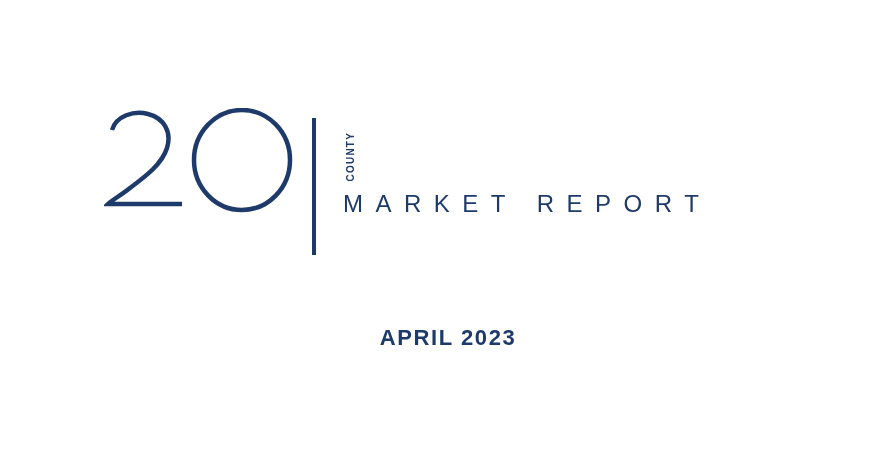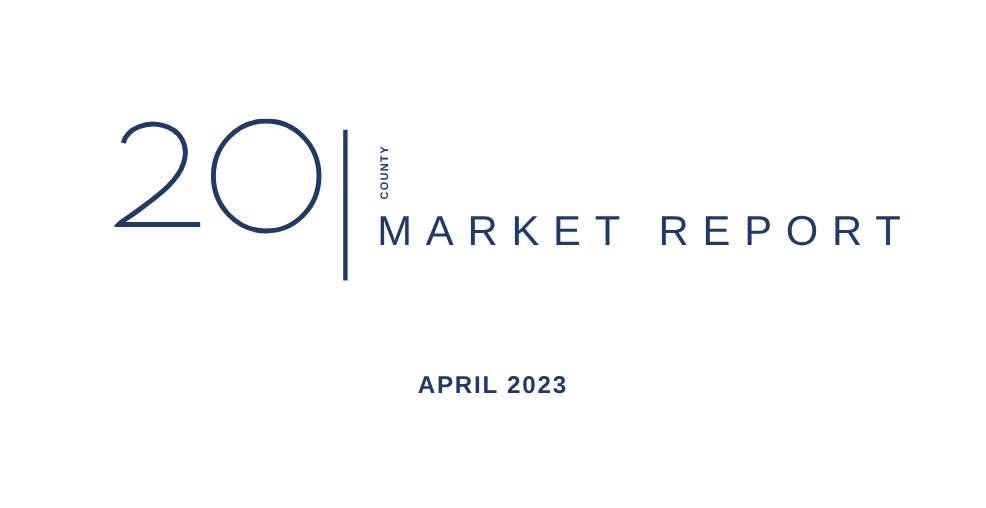--- a/index.html
+++ b/index.html
@@ -100,21 +100,21 @@
     writing-mode: vertical-rl;
     transform: rotate(180deg);
     margin-left: 5px;
     margin-top: 2px;
     font-family: "Liberation Sans", sans-serif;
   }
   .wm-sub {
     position: absolute;
     left: 3px;
     top: 84px;
-    font-size: 38px;
+    font-size: 24px;
     line-height: 1;
     font-weight: 400;
     color: #1E3A6B;
     letter-spacing: 12.5px;
     white-space: nowrap;
     font-family: "Liberation Sans", sans-serif;
   }
 
   
   .caption {
@@ -126,21 +126,21 @@
   }
   .caption-line1 {
     font-size: 22px;
     line-height: 32px;
     font-weight: 400;
     color: #1E3A6B;
     letter-spacing: 0.1px;
     font-family: "Liberation Sans", sans-serif;
   }
   .caption-line2 {
-    margin-top: 30px;
+    margin-top: 18px;
     font-size: 22px;
     line-height: 28px;
     font-weight: 700;
     color: #1E3A6B;
     letter-spacing: 1.6px;
     font-family: "Liberation Sans", sans-serif;
     text-align: center;
   }
 </style>
 </head>

